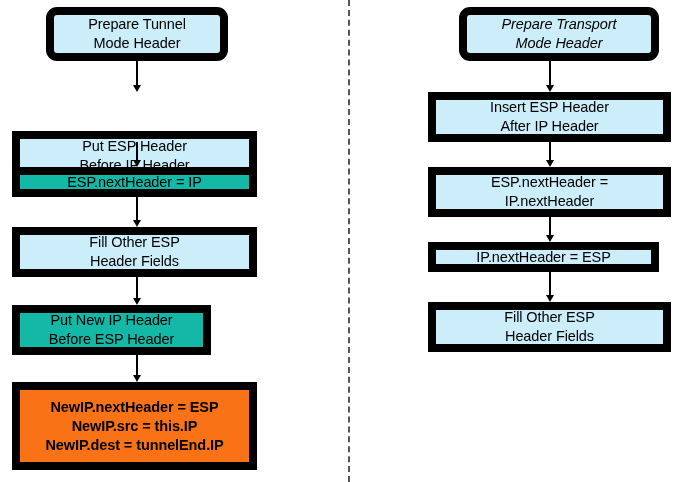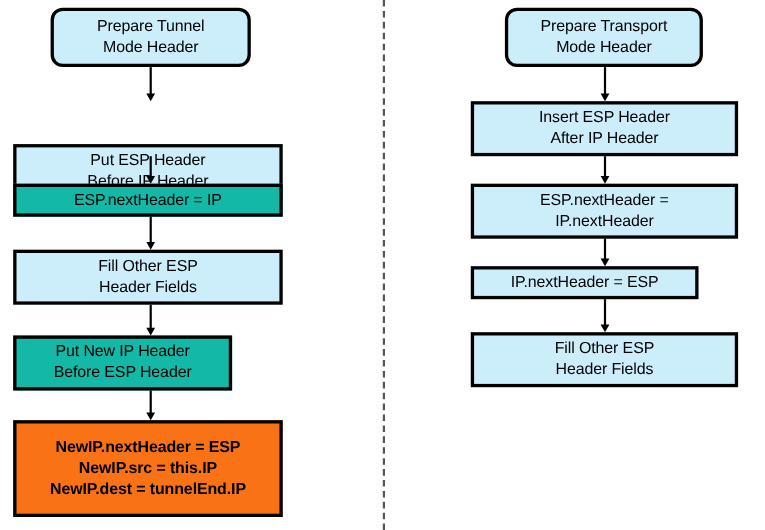--- a/index.html
+++ b/index.html
@@ -14,21 +14,21 @@
     position: relative;
     width: 695px;
     height: 482px;
     background: #ffffff;
     overflow: hidden;
   }
   .node {
     position: absolute;
     box-sizing: border-box;
     background: #cceefb;
-    border: 3px solid #4c1d95;
+    border: 8px solid #4c1d95;
     display: flex;
     align-items: center;
     justify-content: center;
     text-align: center;
     color: #000000;
     font-size: 14.5px;
     line-height: 19px;
     letter-spacing: -0.1px;
     white-space: pre-line;
     font-family: "Liberation Sans", sans-serif;
@@ -95,27 +95,27 @@
       <div class="stem" style="height: 22px; background: rgb(0, 0, 0);"></div>
       <div class="head" style="top: 21px; border-top-color: rgb(0, 0, 0);"></div>
     </div>
   <div class="connector" style="left: 136px; top: 355px; width: 2px; height: 27px;">
       <div class="stem" style="height: 21px; background: rgb(0, 0, 0);"></div>
       <div class="head" style="top: 20px; border-top-color: rgb(0, 0, 0);"></div>
     </div>
 
   <div class="divider" style="left: 348px; top: 0px; height: 482px; border-left-color: rgb(85, 85, 85);"></div>
 
-  <div class="node rounded" style="left: 459px; top: 7px; width: 180px; height: 54px; background: rgb(204, 238, 251); border-color: rgb(0, 0, 0);">Prepare Transport
+  <div class="node rounded" style="left: 459px; top: 7px; width: 200px; height: 54px; background: rgb(204, 238, 251); border-color: rgb(0, 0, 0); font-style: italic;">Prepare Transport
 Mode Header</div>
   <div class="node" style="left: 428px; top: 92px; width: 243px; height: 50px; background: rgb(204, 238, 251); border-color: rgb(0, 0, 0);">Insert ESP Header
 After IP Header</div>
   <div class="node" style="left: 428px; top: 167px; width: 243px; height: 50px; background: rgb(204, 238, 251); border-color: rgb(0, 0, 0);">ESP.nextHeader =
 IP.nextHeader</div>
-  <div class="node" style="left: 428px; top: 242px; width: 207px; height: 30px; background: rgb(204, 238, 251); border-color: rgb(0, 0, 0);">IP.nextHeader = ESP</div>
+  <div class="node" style="left: 428px; top: 242px; width: 231px; height: 30px; background: rgb(204, 238, 251); border-color: rgb(0, 0, 0);">IP.nextHeader = ESP</div>
   <div class="node" style="left: 428px; top: 302px; width: 243px; height: 50px; background: rgb(204, 238, 251); border-color: rgb(0, 0, 0);">Fill Other ESP
 Header Fields</div>
 
   <div class="connector" style="left: 549px; top: 61px; width: 2px; height: 31px;">
       <div class="stem" style="height: 25px; background: rgb(0, 0, 0);"></div>
       <div class="head" style="top: 24px; border-top-color: rgb(0, 0, 0);"></div>
     </div>
   <div class="connector" style="left: 549px; top: 142px; width: 2px; height: 25px;">
       <div class="stem" style="height: 19px; background: rgb(0, 0, 0);"></div>
       <div class="head" style="top: 18px; border-top-color: rgb(0, 0, 0);"></div>

